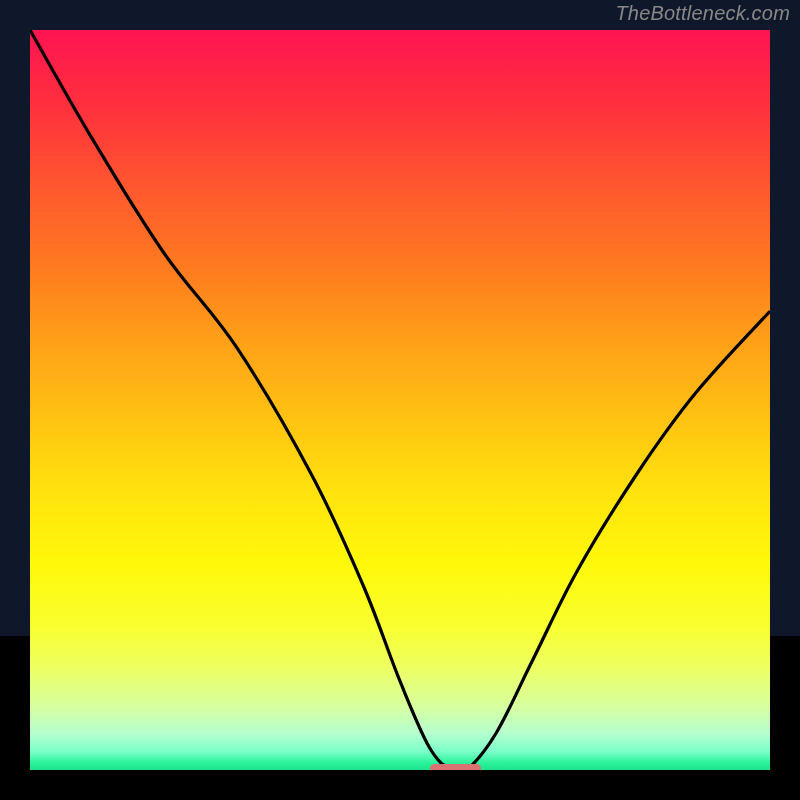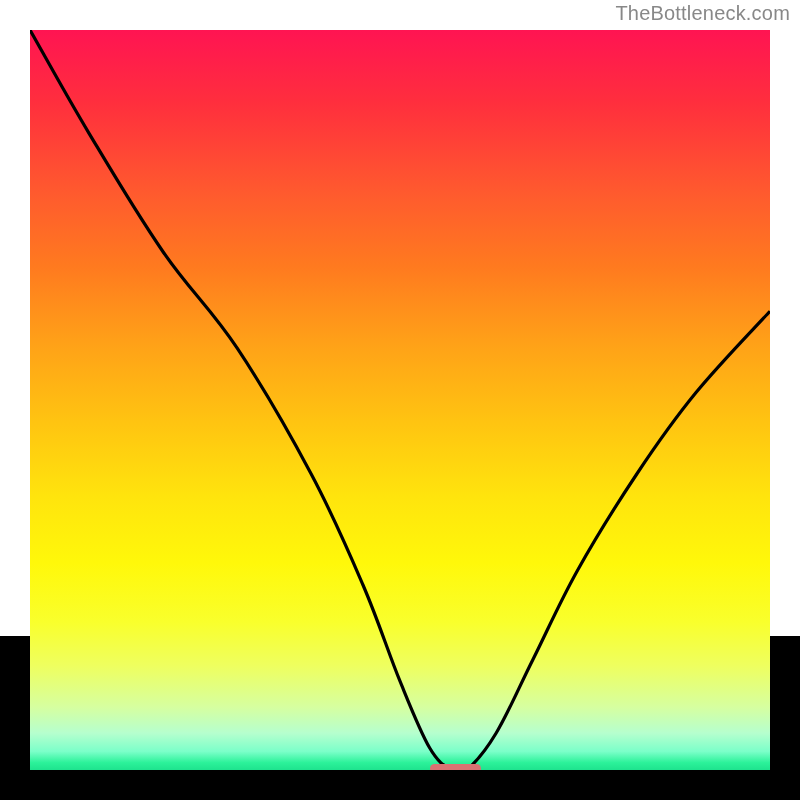--- a/index.html
+++ b/index.html
@@ -8,21 +8,22 @@
     width: 800px;
     height: 800px;
     background: #000;
     overflow: hidden;
     font-family: Arial, Helvetica, sans-serif;
   }
   .frame {
     position: relative;
     width: 800px;
     height: 636px;
-    background: #ffffff;
+    background: #0f172a;
+    font-style: italic;
   }
   .watermark {
     position: absolute;
     top: 2px;
     right: 10px;
     color: #888;
     font-size: 20px;
     font-weight: 500;
     letter-spacing: 0.2px;
     z-index: 10;

